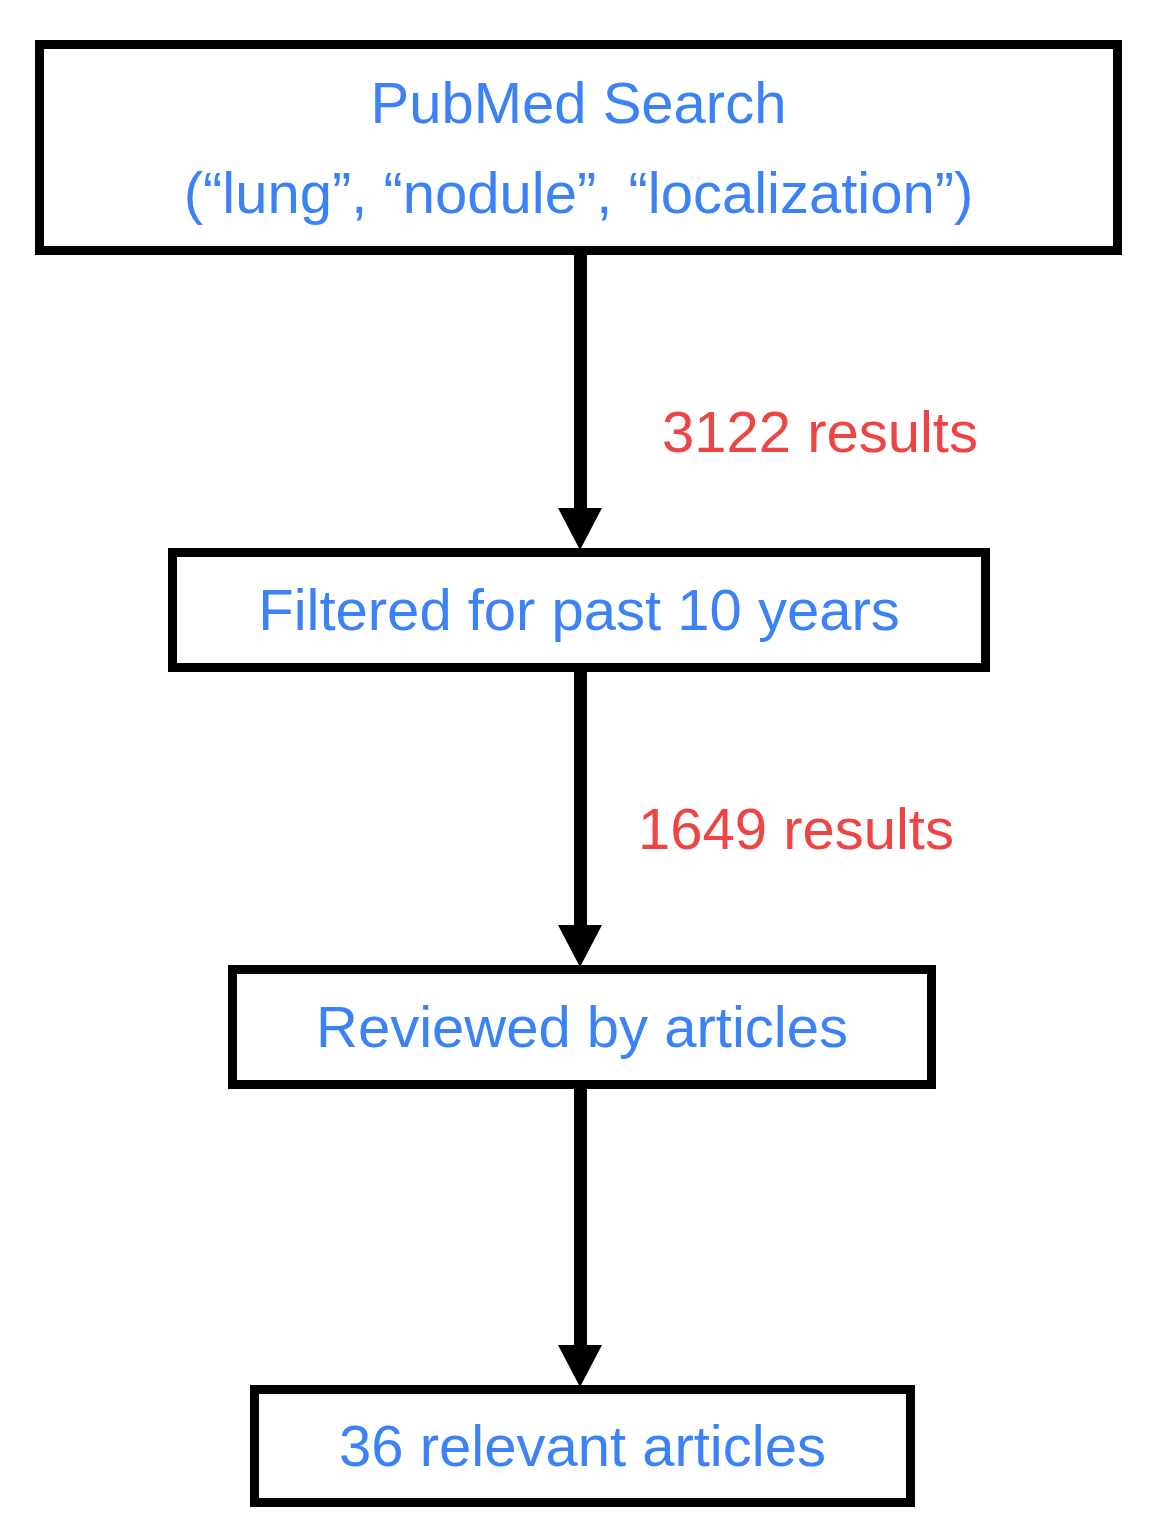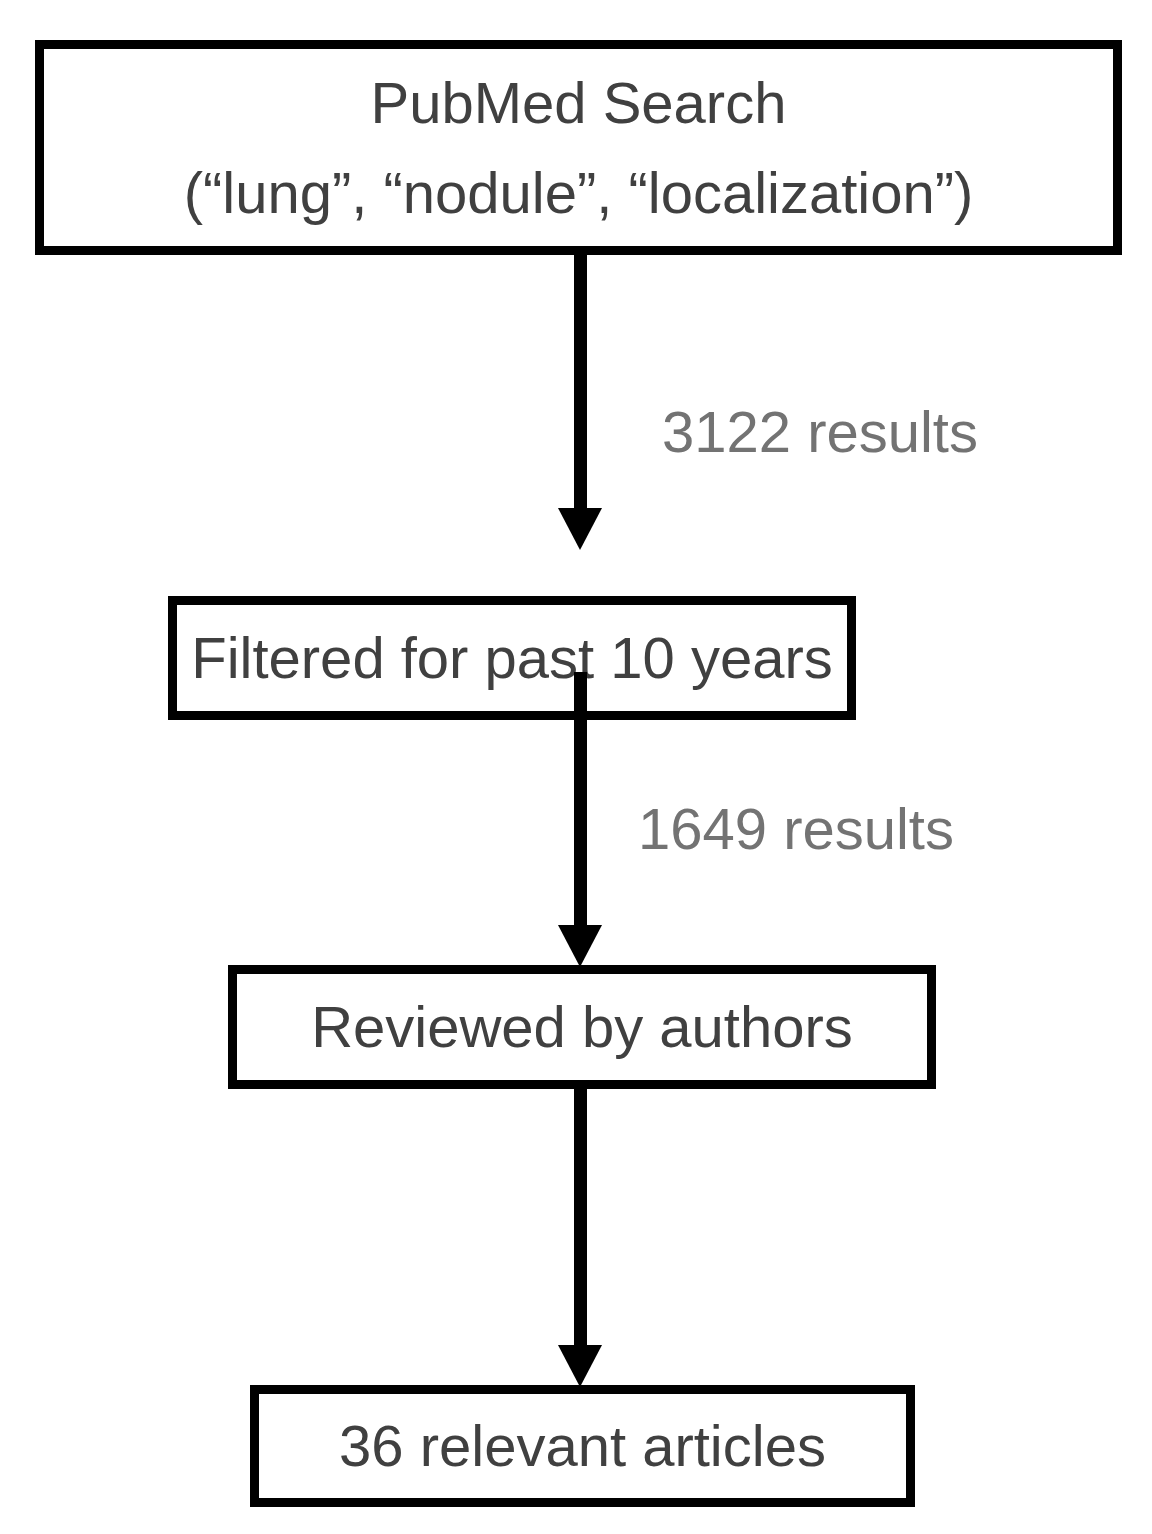--- a/index.html
+++ b/index.html
@@ -22,26 +22,26 @@
     border: 9px solid #000000;
     display: flex;
     align-items: center;
     justify-content: center;
     text-align: center;
     box-sizing: border-box;
   }
   .node-text {
     font-size: 58px;
     line-height: 1.55;
-    color: #404040;
+    color: #3b82f6;
     white-space: pre-line;
     letter-spacing: 0px;
   }
   .node1 { left: 35px;  top: 40px;   width: 1087px; height: 215px; }
-  .node2 { left: 168px; top: 548px;  width: 688px;  height: 124px; margin-top: 48px; }
+  .node2 { left: 168px; top: 548px;  width: 822px;  height: 124px; }
   .node3 { left: 228px; top: 965px;  width: 708px;  height: 124px; }
   .node4 { left: 250px; top: 1385px; width: 665px;  height: 122px; }
 
   .arrow {
     position: absolute;
     width: 44px;
     display: flex;
     flex-direction: column;
     align-items: center;
   }
@@ -57,21 +57,21 @@
     border-right: 22px solid transparent;
     border-top: 42px solid #000000;
   }
   .arrow1 { left: 558px; top: 255px;  height: 295px; }
   .arrow2 { left: 558px; top: 672px;  height: 295px; }
   .arrow3 { left: 558px; top: 1089px; height: 298px; }
 
   .edge-label {
     position: absolute;
     font-size: 58px;
-    color: #737373;
+    color: #ef4444;
     white-space: nowrap;
   }
   .edge-label1 { left: 662px; top: 398px; }
   .edge-label2 { left: 638px; top: 795px; }
 </style>
 </head>
 <body>
 
 <div class="canvas">
 
@@ -90,21 +90,21 @@
     <span class="node-text">Filtered for past 10 years</span>
   </div>
 
   <div class="arrow arrow2">
     <div class="arrow-line"></div>
     <div class="arrow-head"></div>
   </div>
   <div class="edge-label edge-label2">1649 results</div>
 
   <div class="node node3">
-    <span class="node-text">Reviewed by authors</span>
+    <span class="node-text">Reviewed by articles</span>
   </div>
 
   <div class="arrow arrow3">
     <div class="arrow-line"></div>
     <div class="arrow-head"></div>
   </div>
 
   <div class="node node4">
     <span class="node-text">36 relevant articles</span>
   </div>

